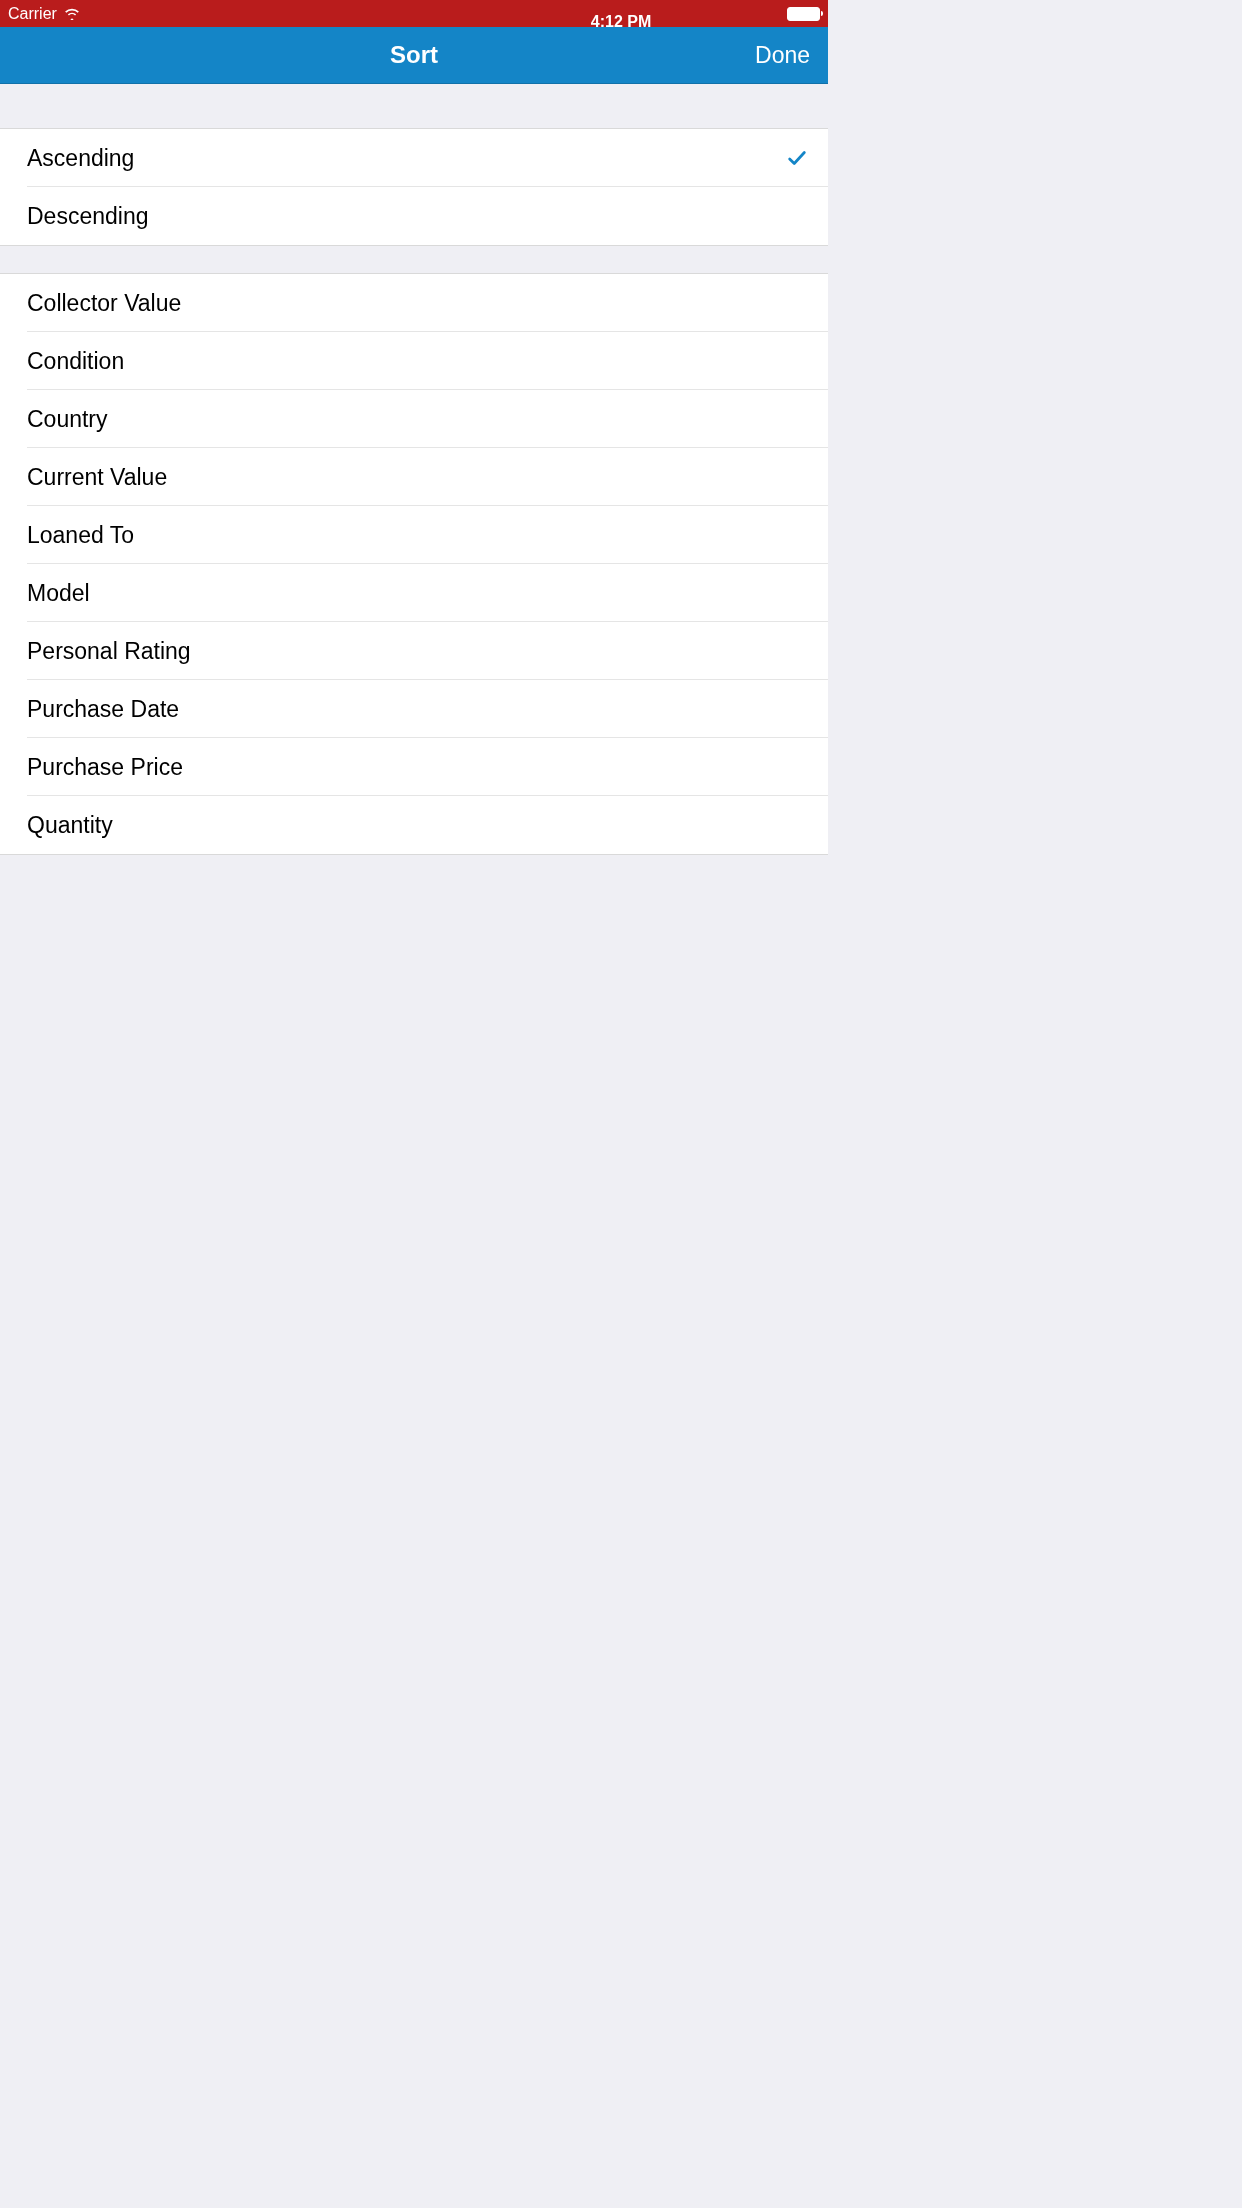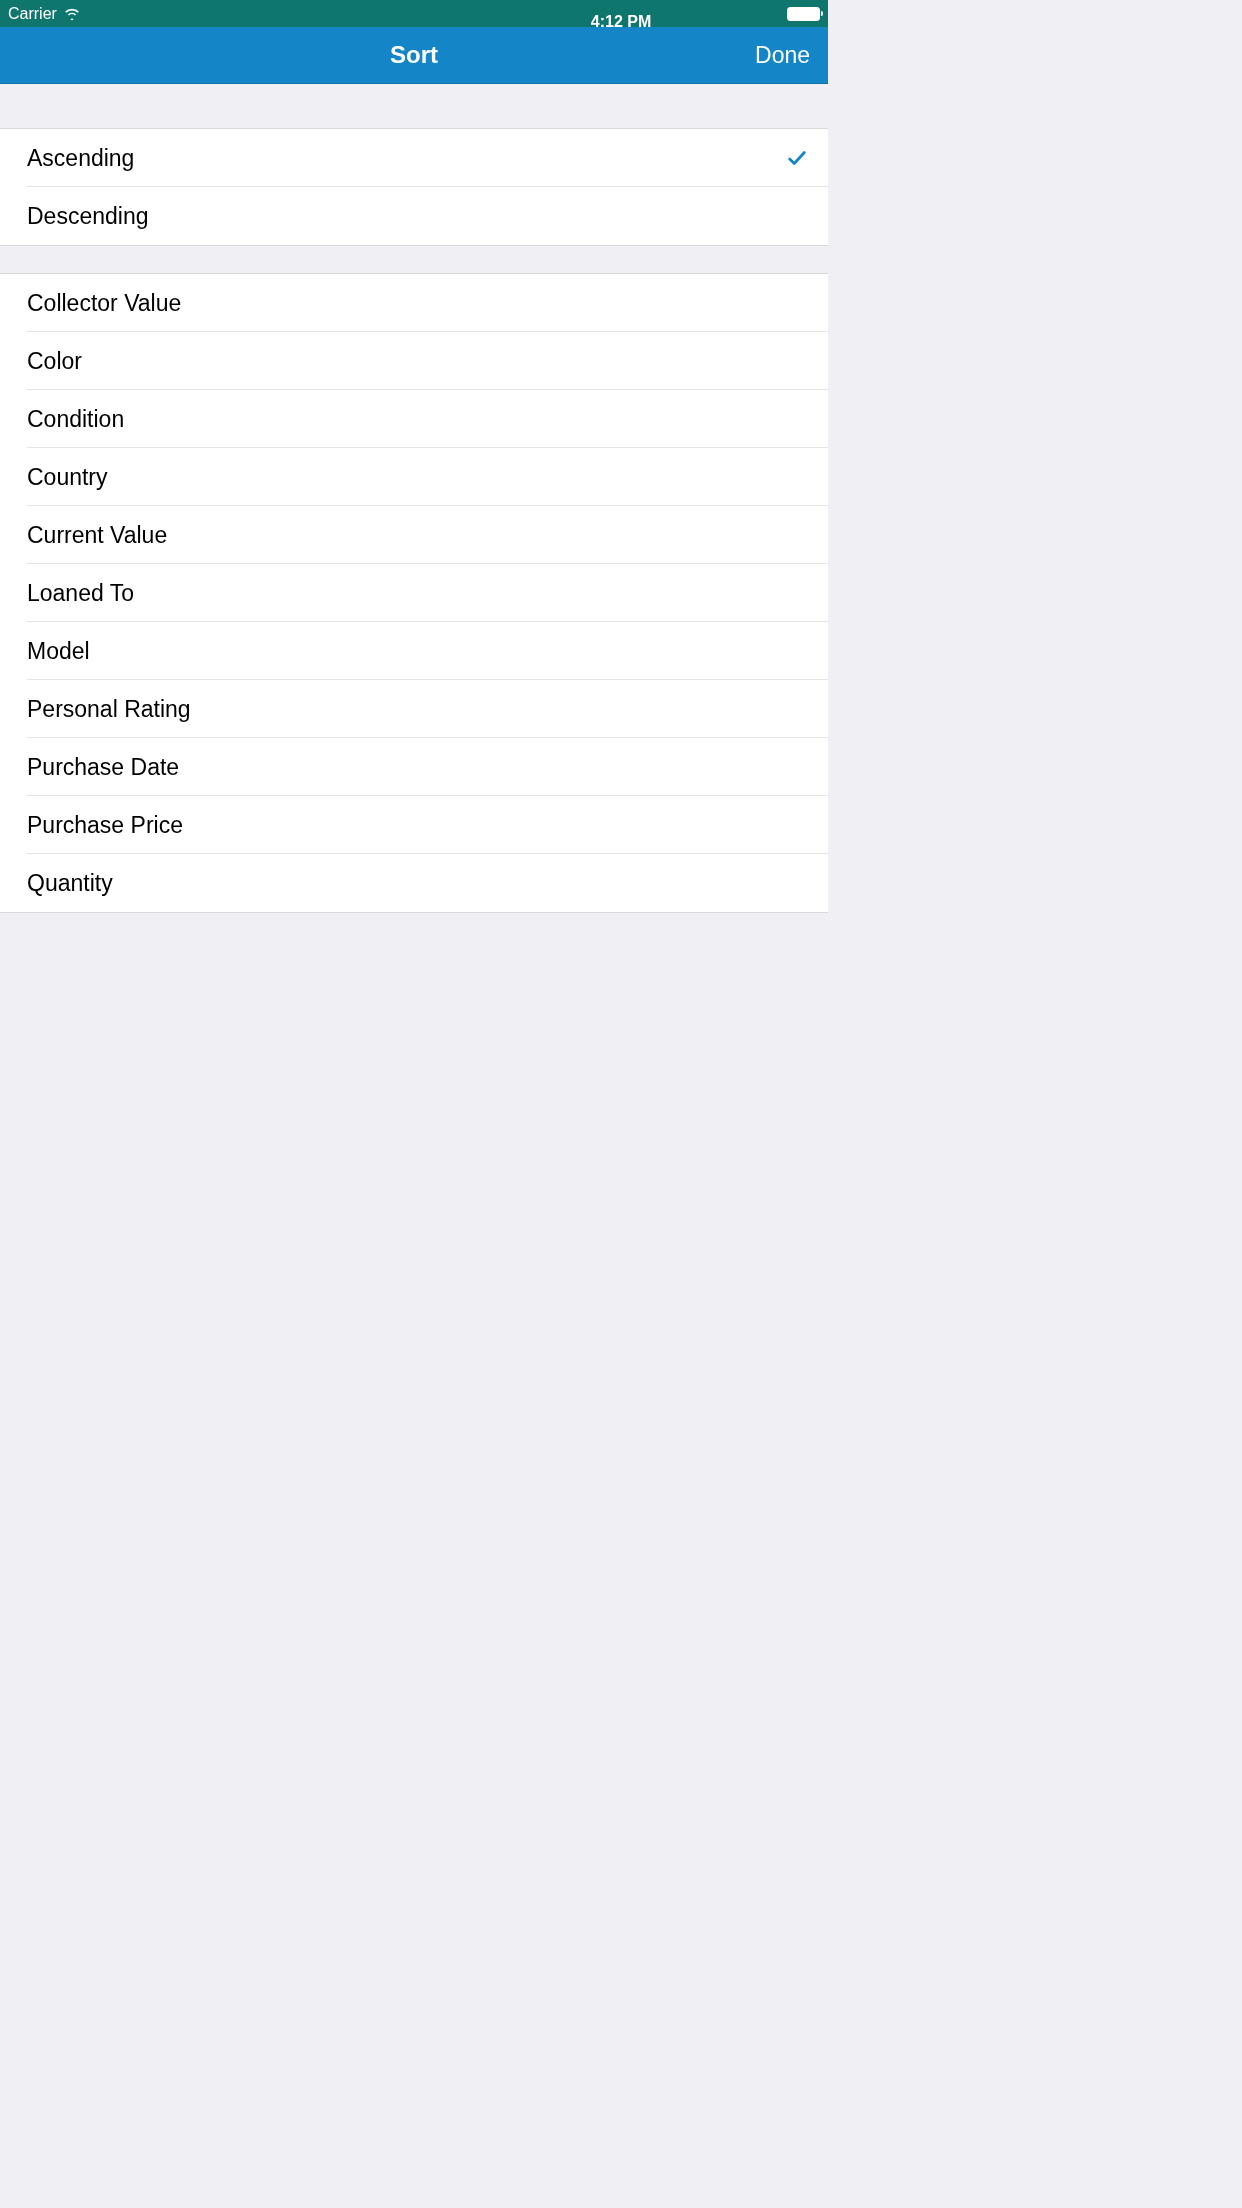--- a/index.html
+++ b/index.html
@@ -10,21 +10,21 @@
       -webkit-font-smoothing: antialiased;
     }
     html, body {
       width: 828px;
       height: 1472px;
       overflow: hidden;
       background: #efeff4;
     }
     .status-bar {
       height: 27px;
-      background: #0f766e;
+      background: #b91c1c;
       display: flex;
       align-items: center;
       justify-content: space-between;
       padding: 0 8px;
       color: #fff;
       font-size: 16px;
     }
     .status-left {
       display: flex;
       align-items: center;
@@ -171,23 +171,20 @@
     </div>
   </div>
 
   <div class="section-gap-small"></div>
 
   <div class="list">
     <div class="list-item">
       <span class="list-label">Collector Value</span>
     </div>
     <div class="list-item">
-      <span class="list-label">Color</span>
-    </div>
-    <div class="list-item">
       <span class="list-label">Condition</span>
     </div>
     <div class="list-item">
       <span class="list-label">Country</span>
     </div>
     <div class="list-item">
       <span class="list-label">Current Value</span>
     </div>
     <div class="list-item">
       <span class="list-label">Loaned To</span>

